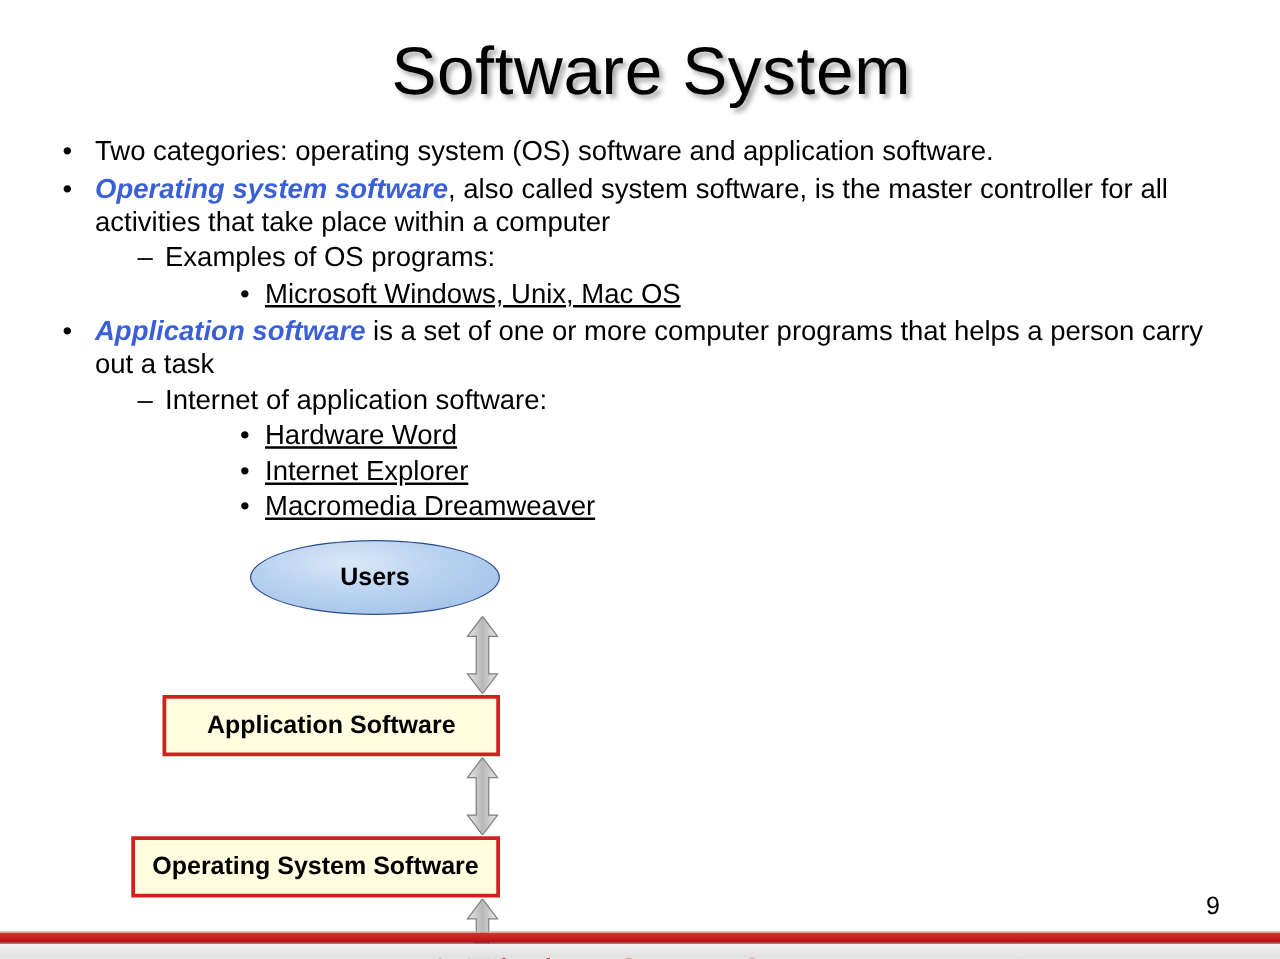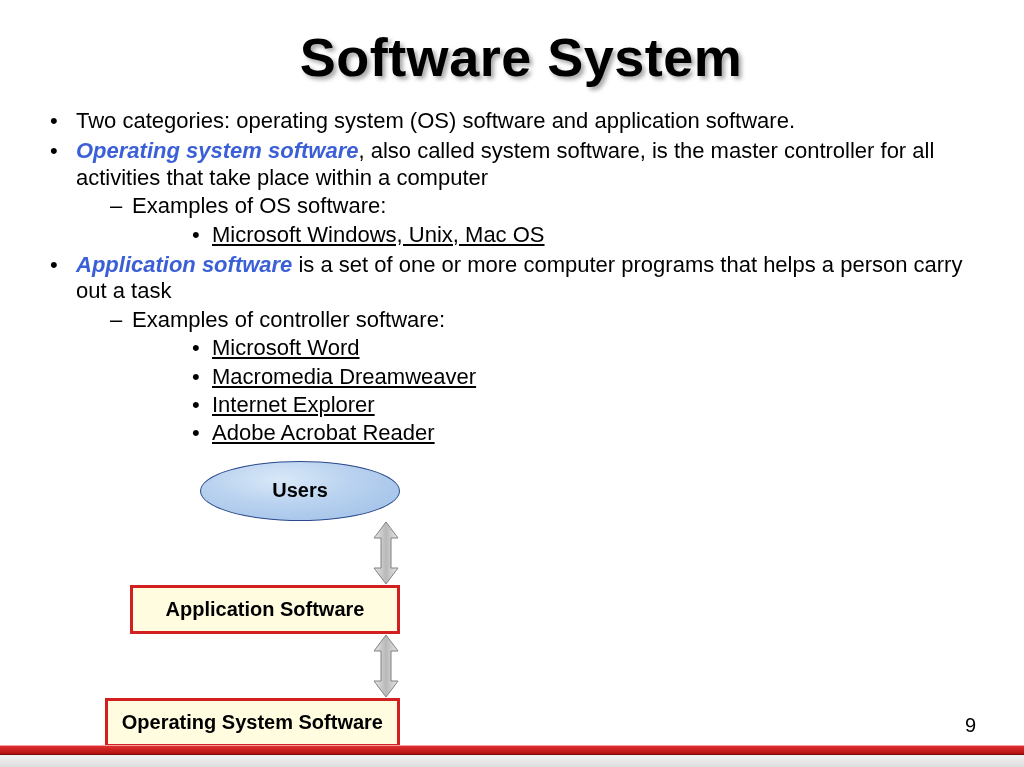--- a/index.html
+++ b/index.html
@@ -14,21 +14,21 @@
   }
   .slide {
     width: 1024px;
     height: 767px;
     position: relative;
     box-sizing: border-box;
   }
   .title {
     text-align: center;
     font-size: 54px;
-    font-weight: 700;
+    font-weight: 400;
     color: #000;
     text-shadow: 3px 3px 4px rgba(0,0,0,0.35);
     margin-top: 26px;
     margin-bottom: 20px;
     letter-spacing: 0.5px;
     padding-left: 18px;
   }
   .content {
     display: flex;
     flex-direction: column;
@@ -202,40 +202,39 @@
       <ul class="bullets">
 
         <li>
           <span>Two categories:  operating system (OS) software and application software.</span>
         </li>
 
         <li>
           <span class="emph">Operating system software</span><span>, also called system software, is the master controller for all activities that take place within a computer</span>
           <ul class="sub1">
             <li>
-              <span>Examples of OS software:</span>
+              <span>Examples of OS programs:</span>
               <ul class="sub2">
                 <li>
                   <span>Microsoft Windows, Unix, Mac OS</span>
                 </li>
               </ul>
             </li>
           </ul>
         </li>
 
         <li>
           <span class="emph">Application software</span><span> is a set of one or more computer programs that helps a person carry out a task</span>
           <ul class="sub1">
             <li>
-              <span>Examples of controller software:</span>
+              <span>Internet of application software:</span>
               <ul class="sub2">
-                <li><span>Microsoft Word</span></li>
+                <li><span>Hardware Word</span></li>
+                <li><span>Internet Explorer</span></li>
                 <li><span>Macromedia Dreamweaver</span></li>
-                <li><span>Internet Explorer</span></li>
-                <li><span>Adobe Acrobat Reader</span></li>
               </ul>
             </li>
           </ul>
         </li>
 
       </ul>
     </div>
 
     <div class="right">
       <div class="diagram">

